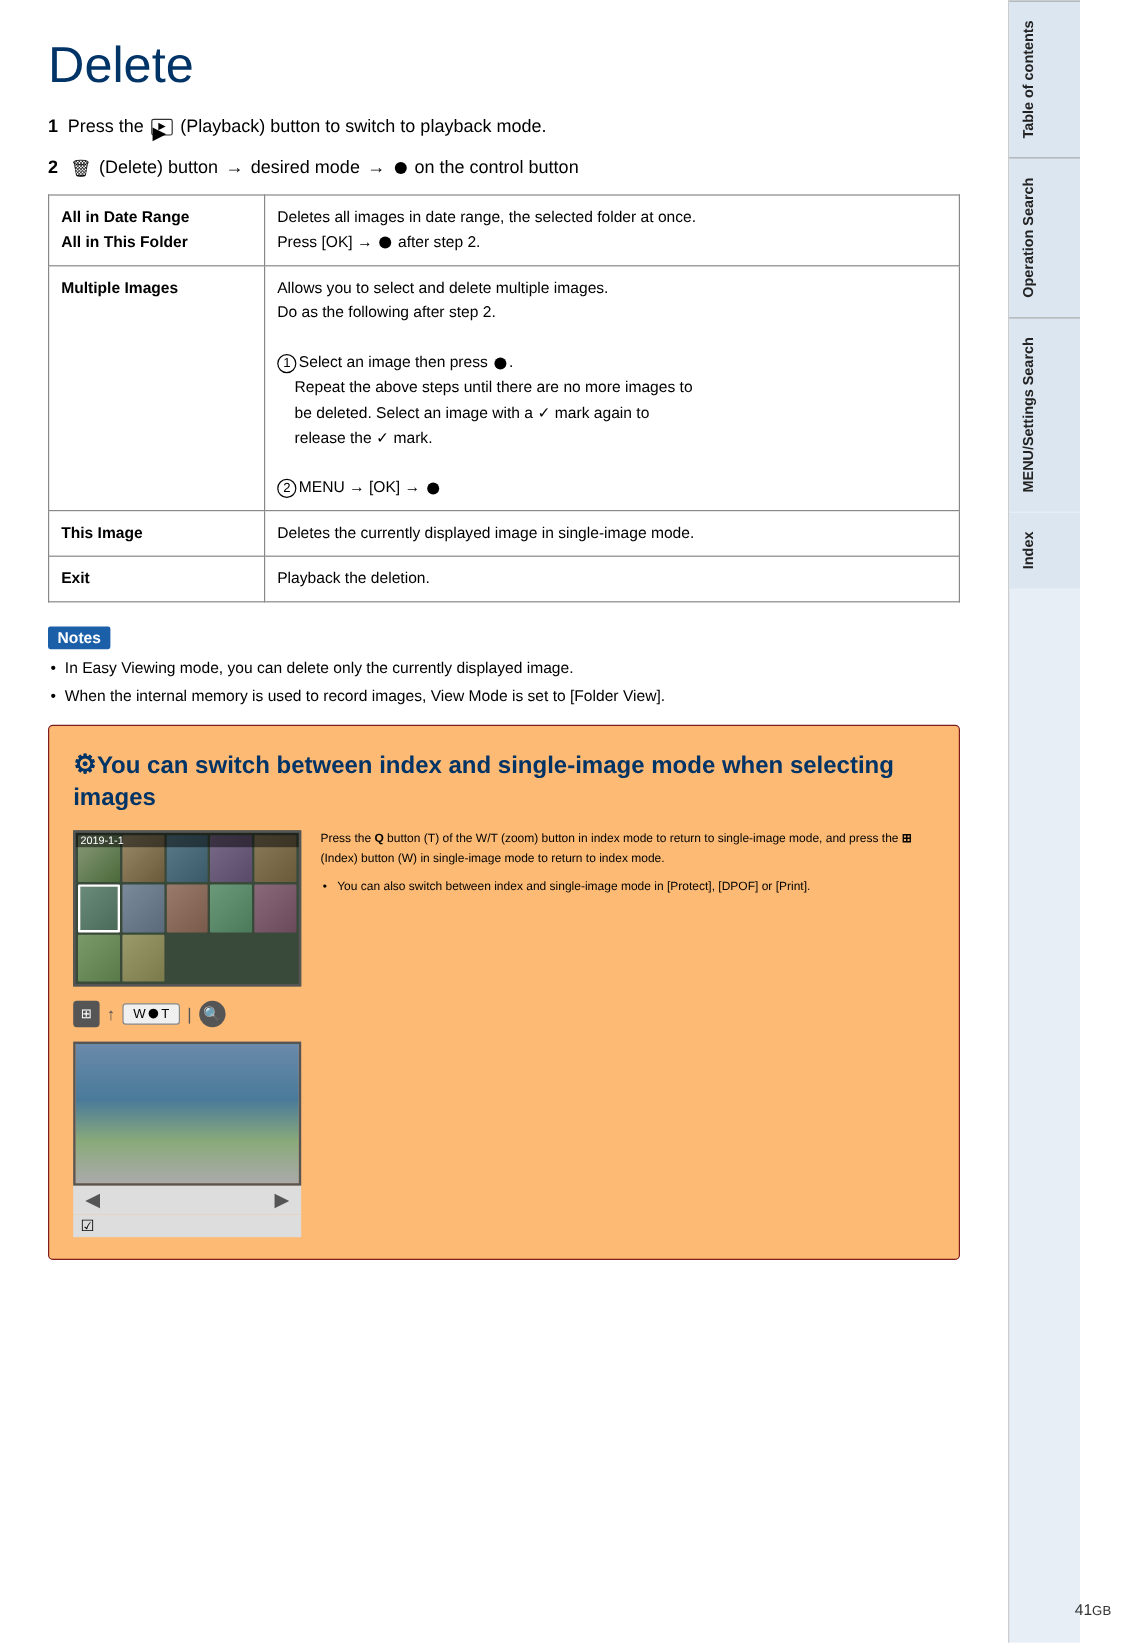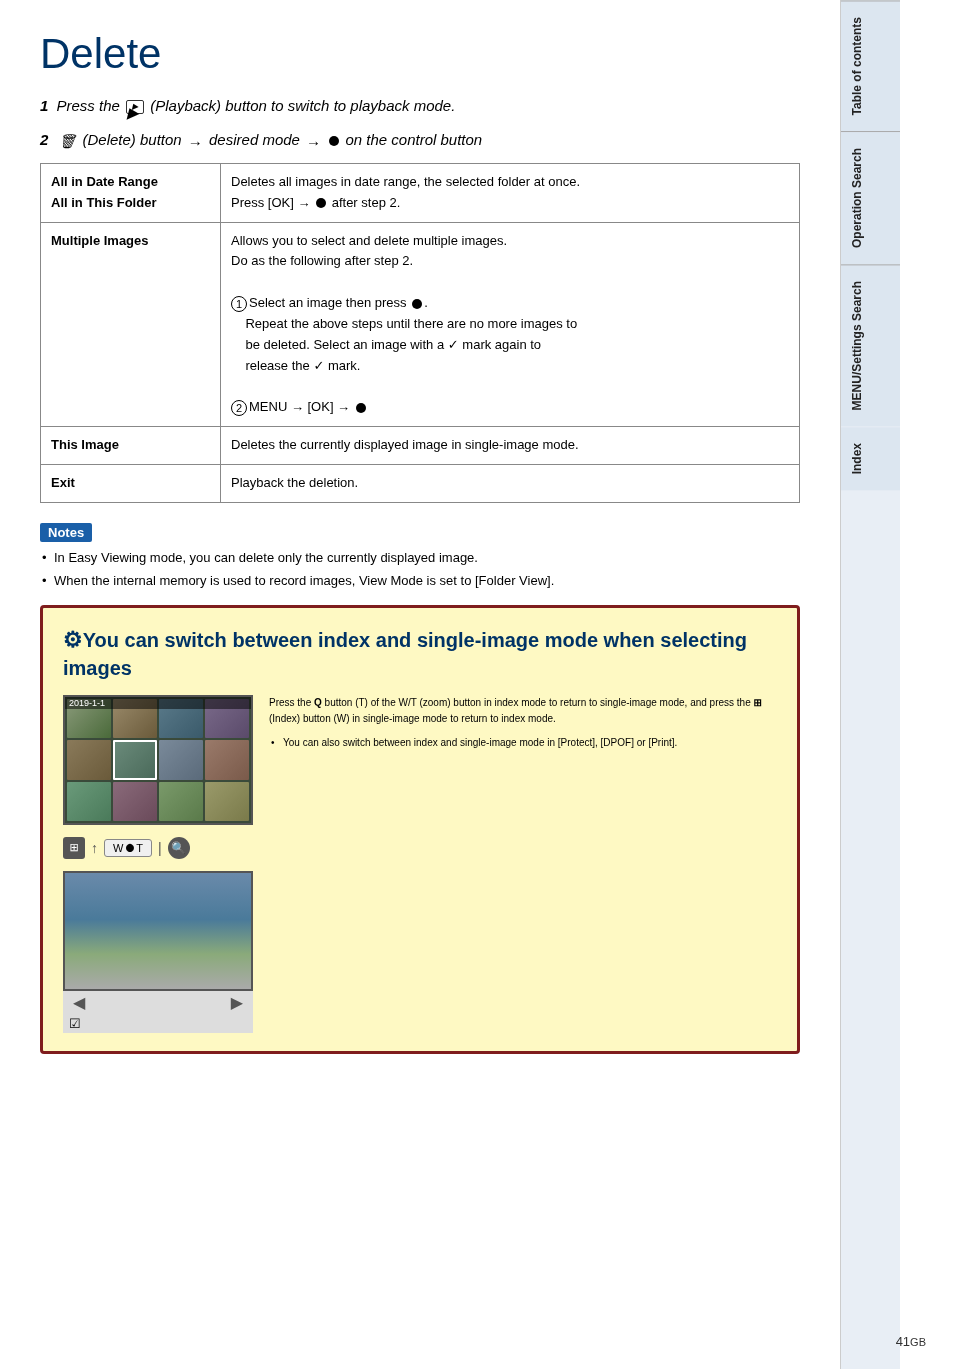--- a/index.html
+++ b/index.html
@@ -57,21 +57,20 @@
     }
     .intro-text {
       font-size: 13px;
       margin-bottom: 20px;
       line-height: 1.6;
     }
     .step {
       font-size: 15px;
       margin-bottom: 10px;
       line-height: 1.6;
-      font-style: italic;
     }
     .step-number {
       font-weight: bold;
       margin-right: 4px;
     }
     table {
       border-collapse: collapse;
       width: 100%;
       margin-bottom: 20px;
       margin-top: 4px;
@@ -110,22 +109,22 @@
       padding-left: 14px;
       position: relative;
       margin-bottom: 2px;
     }
     .notes-list li::before {
       content: "•";
       position: absolute;
       left: 2px;
     }
     .tip-box {
-      background: #fef9c3;
-      border: 3px solid #7f1d1d;
+      background: #fdba74;
+      border: 1px solid #7f1d1d;
       border-radius: 4px;
       padding: 18px 20px 18px 20px;
       margin-top: 10px;
     }
     .tip-title {
       font-size: 20px;
       font-weight: bold;
       color: #003366;
       margin-bottom: 14px;
       line-height: 1.3;
@@ -161,21 +160,21 @@
     }
     
     .cam-grid {
       background: #3a4a3a;
       width: 190px;
       height: 130px;
       border: 2px solid #555;
       position: relative;
       overflow: hidden;
       display: grid;
-      grid-template-columns: repeat(4, 1fr);
+      grid-template-columns: repeat(5, 1fr);
       grid-template-rows: repeat(3, 1fr);
       gap: 2px;
       padding: 2px;
     }
     .cam-grid-cell {
       background: #6a7a6a;
       border-radius: 1px;
     }
     .cam-grid-cell.selected {
       border: 2px solid #fff;

